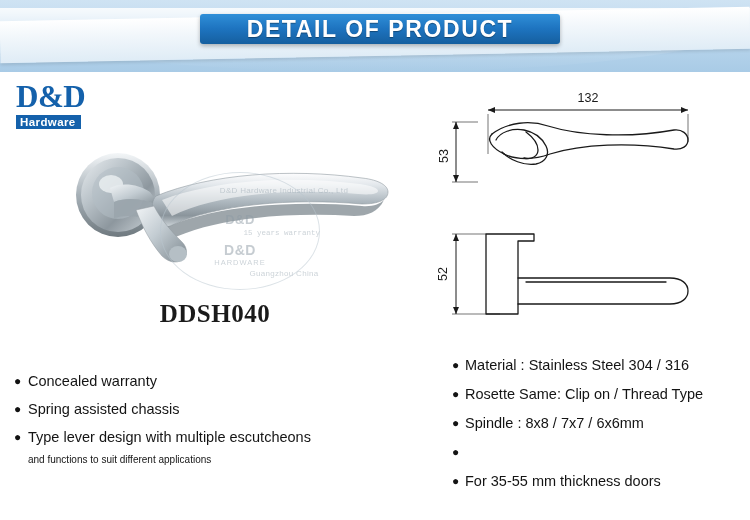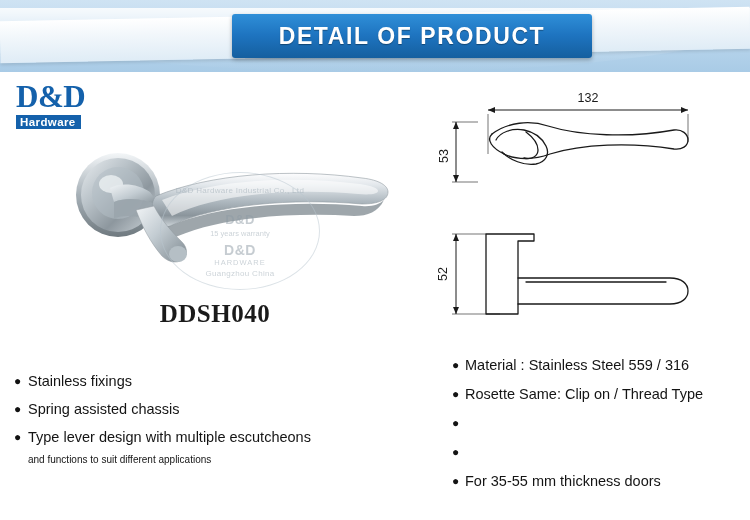--- a/index.html
+++ b/index.html
@@ -46,28 +46,27 @@
   .banner-bar-shade {
     position: absolute;
     left: 0; top: 46px;
     width: 750px; height: 10px;
     background: linear-gradient(180deg, rgba(160,190,215,0.55), rgba(160,190,215,0));
     transform: rotate(-1.1deg);
   }
   .banner-title-box {
     position: absolute;
     left: 200px; top: 14px;
-    width: 360px; height: 44px;
+    width: 360px; height: 30px;
     background: linear-gradient(180deg,#2f8fd8 0%, #1e74c0 48%, #155f9f 100%);
     border-radius: 3px;
     box-shadow: 0 2px 4px rgba(0,0,0,0.28);
     display: flex;
     align-items: center;
     justify-content: center;
-    margin-left: 32px;
   }
   .banner-title {
     color: #ffffff;
     font-size: 23px;
     font-weight: bold;
     letter-spacing: 1.6px;
     text-shadow: 0 1px 1px rgba(0,0,0,0.35);
     white-space: nowrap;
   }
 
@@ -117,38 +116,40 @@
     border-radius: 50%;
     box-sizing: border-box;
   }
   .wm-top, .wm-bottom {
     position: absolute;
     width: 160px;
     text-align: center;
     font-size: 8px;
     color: #9aa8b2;
     letter-spacing: 0.3px;
+    padding-left: 44px;
   }
   .wm-top { top: 14px; }
   .wm-bottom { bottom: 14px; }
   .wm-center {
     position: absolute;
     top: 40px; width: 160px;
     text-align: center;
     font-size: 13px;
     font-weight: bold;
     color: #8e9ba5;
     letter-spacing: 0.5px;
   }
   .wm-warranty {
     position: absolute;
     top: 57px; width: 160px;
-    text-align: center;
+    text-align: right;
     font-size: 7.5px;
     color: #9aa8b2;
+    font-family: Liberation Mono, monospace;
   }
   .wm-brand {
     position: absolute;
     top: 70px; width: 160px;
     text-align: center;
     font-size: 14px;
     font-weight: bold;
     color: #8e9ba5;
     letter-spacing: 0.5px;
   }
@@ -352,44 +353,45 @@
       <path d="M88 196 L240 196 C252 196 258 202 258 209 C258 216 252 222 240 222 L88 222"></path>
       <line x1="88" y1="196" x2="88" y2="222" stroke-width="0"></line>
       <path d="M96 200 L236 200"></path>
     </g>
   </svg>
 </div>
 
 <div class="left-list">
   <div class="row">
     <span class="dot">●</span>
-    <span class="txt">Stainless fixings</span>
+    <span class="txt">Concealed warranty</span>
   </div>
   <div class="row">
     <span class="dot">●</span>
     <span class="txt">Spring assisted chassis</span>
   </div>
   <div class="row">
     <span class="dot">●</span>
     <span class="txt">Type lever design with multiple escutcheons</span>
   </div>
   <div class="cont">and functions to suit different applications</div>
 </div>
 
 <div class="right-list">
   <div class="row">
     <span class="dot">●</span>
-    <span class="txt">Material : Stainless Steel 559 / 316</span>
+    <span class="txt">Material : Stainless Steel 304 / 316</span>
   </div>
   <div class="row">
     <span class="dot">●</span>
     <span class="txt">Rosette Same: Clip on / Thread Type</span>
   </div>
   <div class="row">
     <span class="dot">●</span>
+    <span class="txt">Spindle : 8x8 / 7x7 / 6x6mm</span>
   </div>
   <div class="row">
     <span class="dot">●</span>
   </div>
   <div class="row">
     <span class="dot">●</span>
     <span class="txt">For 35-55 mm thickness doors</span>
   </div>
 </div>
 

